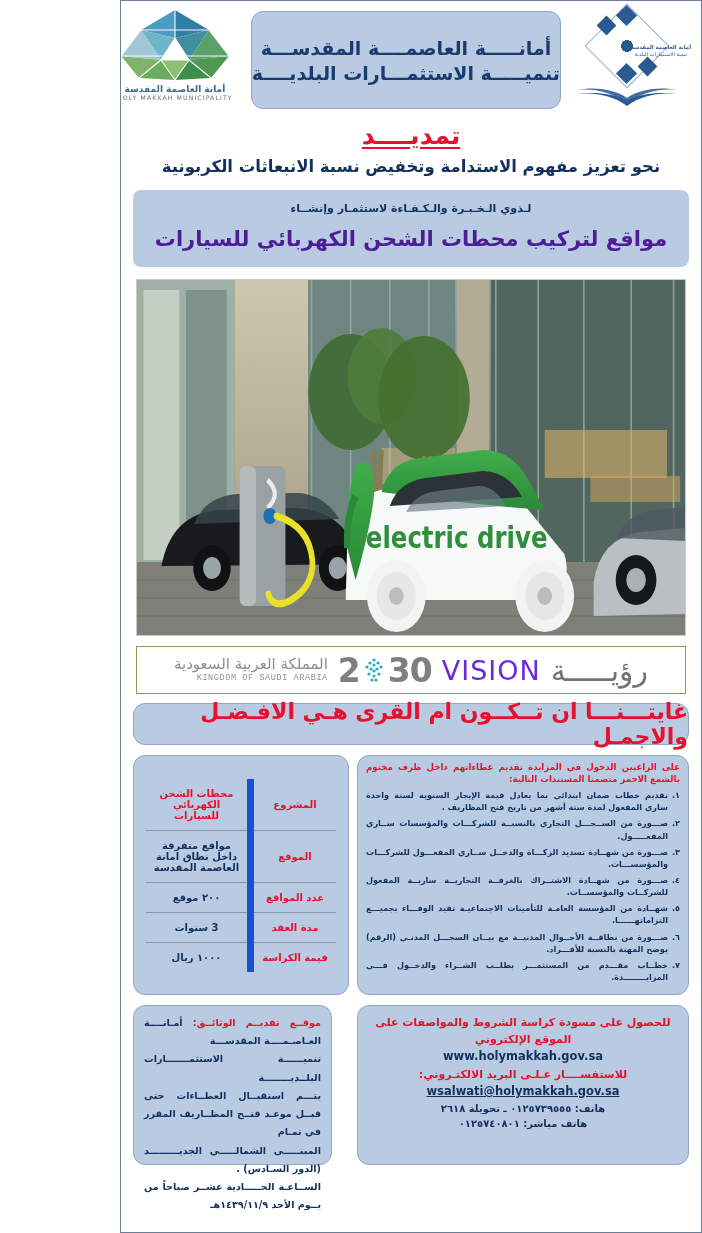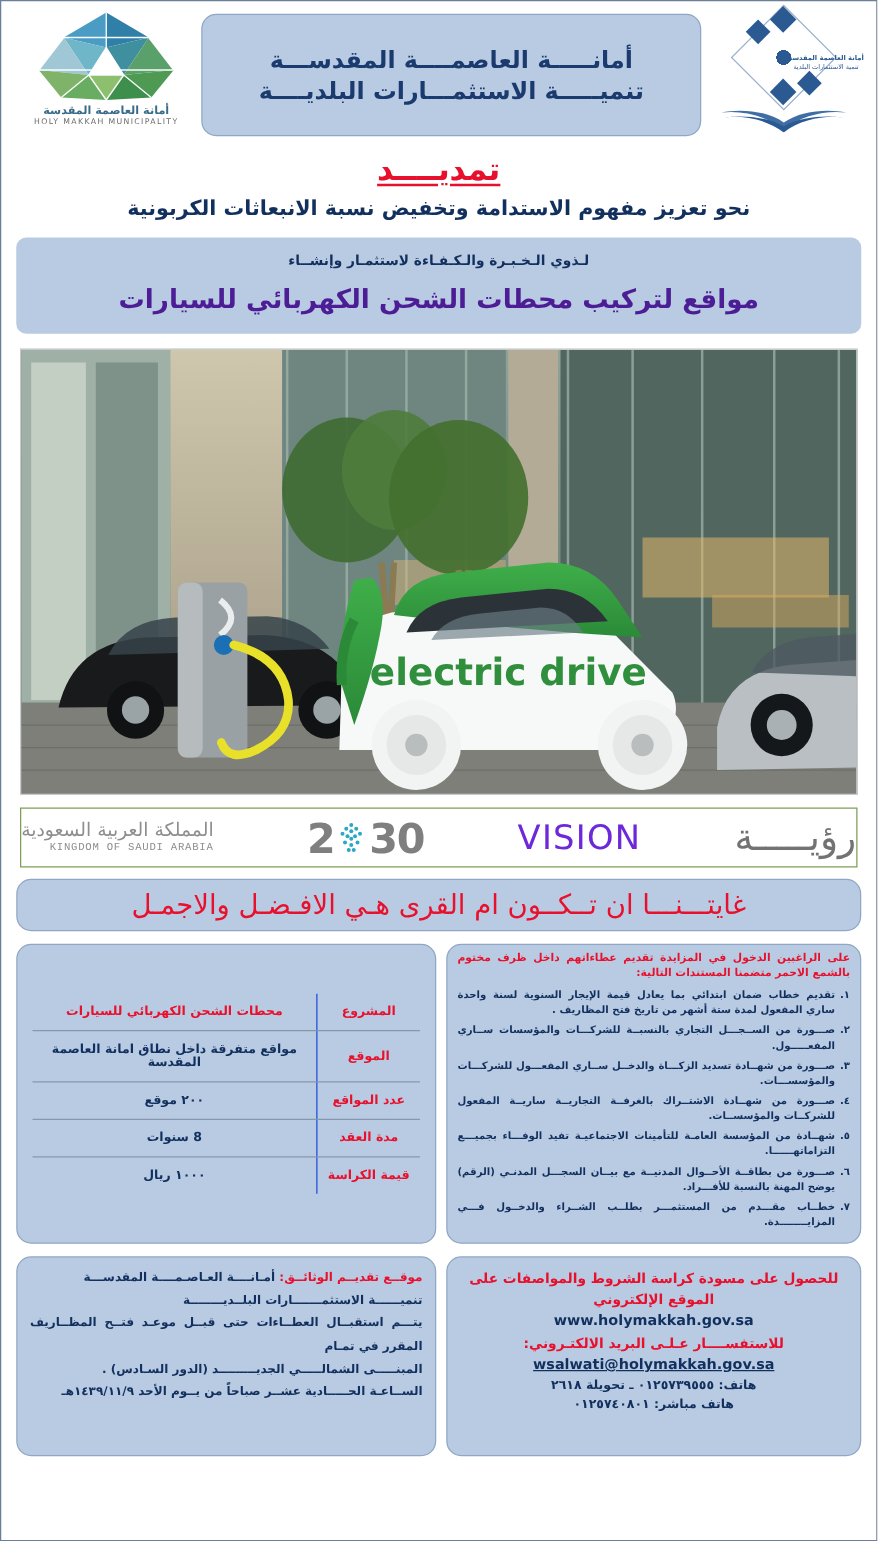--- a/index.html
+++ b/index.html
@@ -5,21 +5,21 @@
   html, body {
     margin: 0;
     padding: 0;
     background: #ffffff;
   }
   body {
     font-family: "DejaVu Sans", "Liberation Sans", sans-serif;
   }
   #poster {
     position: relative;
-    width: 702px;
+    width: 582px;
     height: 1233px;
     background: #ffffff;
     overflow: hidden;
     box-sizing: border-box;
     border: 1px solid #6b7f99;
   }
 
   
   .header {
     position: relative;
@@ -187,21 +187,21 @@
   .photo svg { display: block; width: 100%; height: 100%; }
 
   
   .vision-bar {
     margin: 10px 15px 0 15px;
     height: 46px;
     border: 1px solid #7d9f55;
     background: #ffffff;
     display: flex;
     align-items: center;
-    justify-content: space-between;
+    justify-content: center;
     gap: 10px;
     direction: ltr;
   }
   .v-kingdom { text-align: right; line-height: 1.15; direction: rtl; }
   .v-kingdom .ar { font-size: 15px; color: #8e8e8e; }
   .v-kingdom .en { font-size: 8.5px; color: #8e8e8e; letter-spacing: .6px; font-family: Liberation Mono, monospace; }
   .v-2030 {
     font-size: 33px;
     font-weight: bold;
     color: #7f7f7f;
@@ -224,21 +224,21 @@
     border: 1px solid #8fa7c4;
     border-radius: 12px;
     height: 40px;
     display: flex;
     align-items: center;
     justify-content: center;
   }
   .goal-banner span {
     color: #e8112d;
     font-size: 22px;
-    font-weight: normal;
+    font-weight: bold;
     letter-spacing: 1px;
   }
 
   
   .mid-row {
     display: flex;
     margin: 10px 12px 0 12px;
     gap: 8px;
     align-items: stretch;
     height: 240px;
@@ -297,41 +297,42 @@
     vertical-align: middle;
     text-align: center;
   }
   table.info tr:last-child td { border-bottom: none; }
   td.lbl {
     width: 74px;
     color: #e8112d;
     font-size: 10px;
     font-weight: bold;
     border-right: none;
-    border-left: 1px solid #1d4ed8;
+    border-left: 7px solid #1d4ed8;
   }
   td.val {
     color: #12305e;
     font-size: 10px;
     font-weight: bold;
   }
   td.val.accent { color: #e8112d; }
 
   
   .bottom-row {
     display: flex;
     margin: 10px 12px 0 12px;
     gap: 8px;
     height: 160px;
   }
   .contact-panel {
     flex: 0 0 332px;
     padding: 8px 4px;
     text-align: center;
     line-height: 1.55;
+    margin-left: 17px;
   }
   .c-red { color: #e8112d; font-size: 11px; font-weight: bold; }
   .c-blue { color: #12305e; font-size: 11.5px; font-weight: bold; }
   .c-blue.u { text-decoration: underline; }
   .c-small { color: #12305e; font-size: 10px; font-weight: bold; }
   .docsite-panel {
     flex: 1 1 auto;
     padding: 8px 10px;
     line-height: 1.9;
   }
@@ -574,21 +575,21 @@
         <tr>
           <td class="lbl">الموقع</td>
           <td class="val">مواقع متفرقة داخل نطاق امانة العاصمة المقدسة</td>
         </tr>
         <tr>
           <td class="lbl">عدد المواقع</td>
           <td class="val">٢٠٠ موقع</td>
         </tr>
         <tr>
           <td class="lbl">مدة العقد</td>
-          <td class="val">8 سنوات</td>
+          <td class="val">3 سنوات</td>
         </tr>
         <tr>
           <td class="lbl">قيمة الكراسة</td>
           <td class="val">١٠٠٠ ريال</td>
         </tr>
       </tbody>
         </table>
     </div>
   </div>
 

